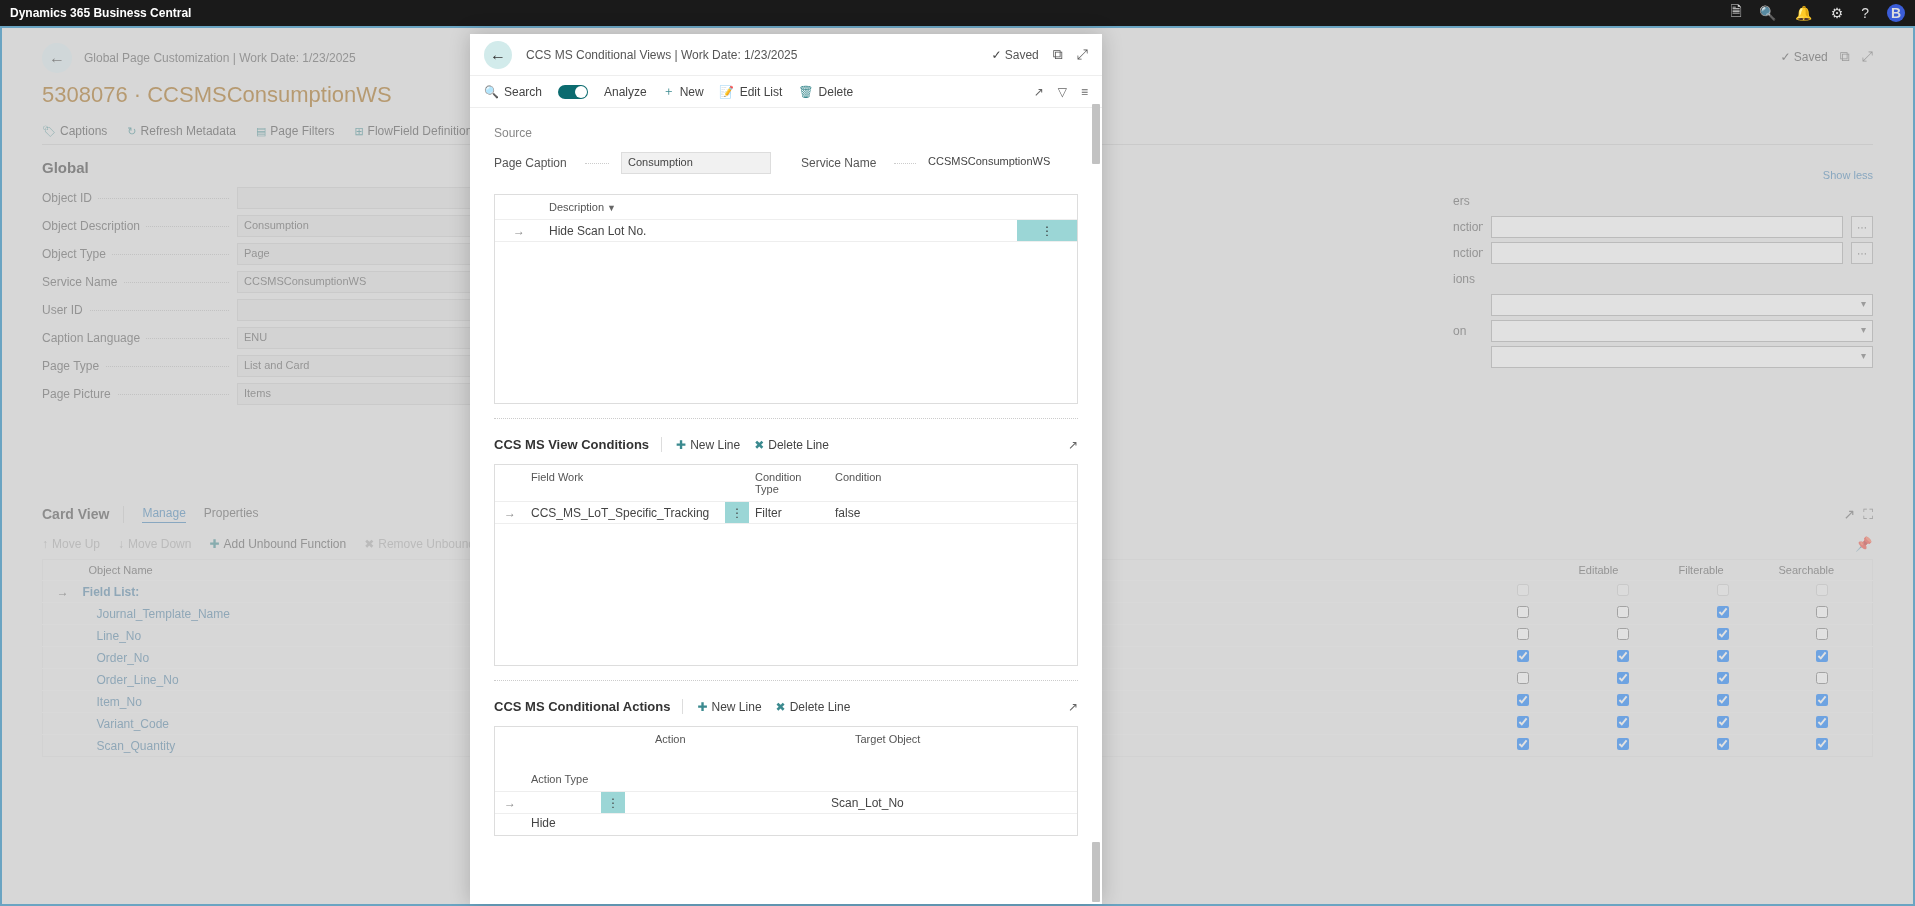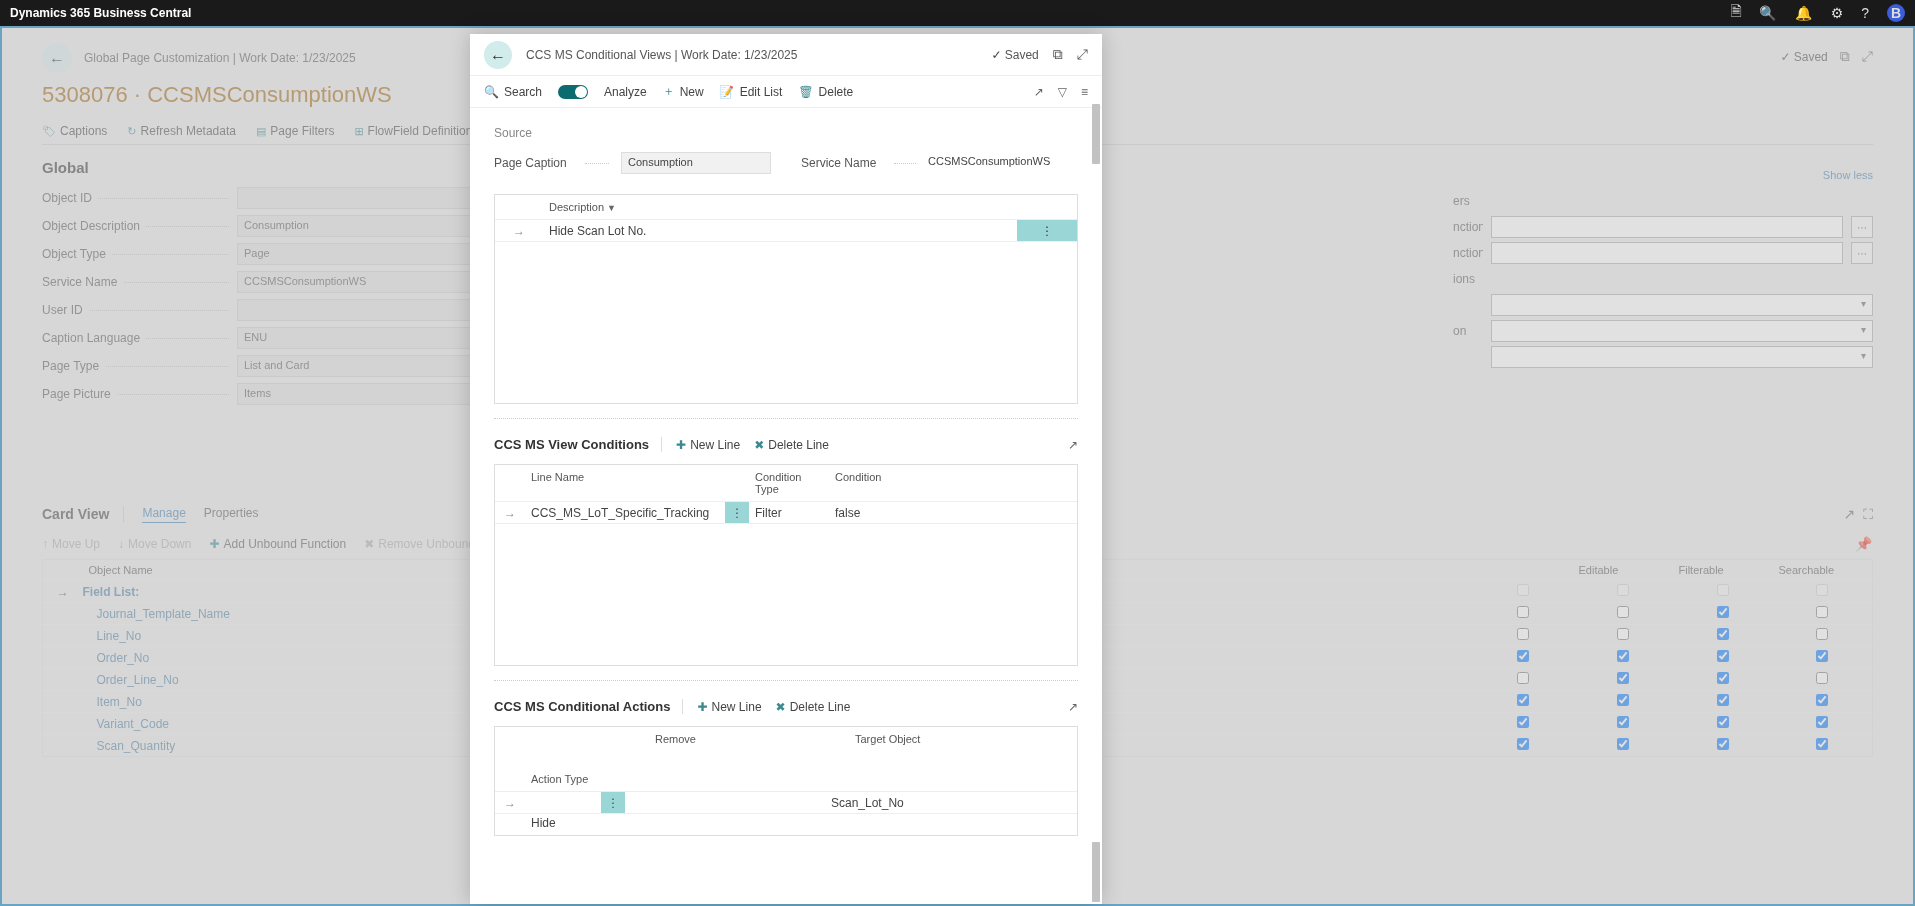--- a/index.html
+++ b/index.html
@@ -451,21 +451,21 @@
         <span class="subpart-action">
             <span class="sp-ico">✖</span>
             <span>Delete Line</span>
           </span>
         <span class="sp-share">↗</span>
       </div>
 
       <div class="cond-grid" style="margin-top:8px;">
         <div class="cond-header">
           <div class="c-arrow"></div>
-          <div class="c-field">Line Name</div>
+          <div class="c-field">Field Work</div>
           <div style="width:24px;"></div>
           <div class="c-type">Condition Type</div>
           <div class="c-cond">Condition</div>
         </div>
         <div class="cond-row">
           <div class="c-arrow">→</div>
           <div class="c-field">CCS_MS_LoT_Specific_Tracking</div>
           <div class="c-menu">⋮</div>
           <div class="c-type">Filter</div>
           <div class="c-cond">false</div>
@@ -493,21 +493,21 @@
             <span>Delete Line</span>
           </span>
         <span class="sp-share">↗</span>
       </div>
 
       <div class="act-grid" style="margin-top:8px;">
         <div class="cond-header">
           <div class="a-arrow"></div>
           <div class="a-type">Action Type</div>
           <div style="width:24px;"></div>
-          <div class="a-action">Remove</div>
+          <div class="a-action">Action</div>
           <div class="a-target">Target Object</div>
         </div>
         <div class="cond-row">
           <div class="a-arrow">→</div>
           <div class="a-type" style="width:76px;">Hide</div>
           <div class="a-menu">⋮</div>
           <div class="a-action"></div>
           <div class="a-target">Scan_Lot_No</div>
         </div>
         <div class="cond-row">

